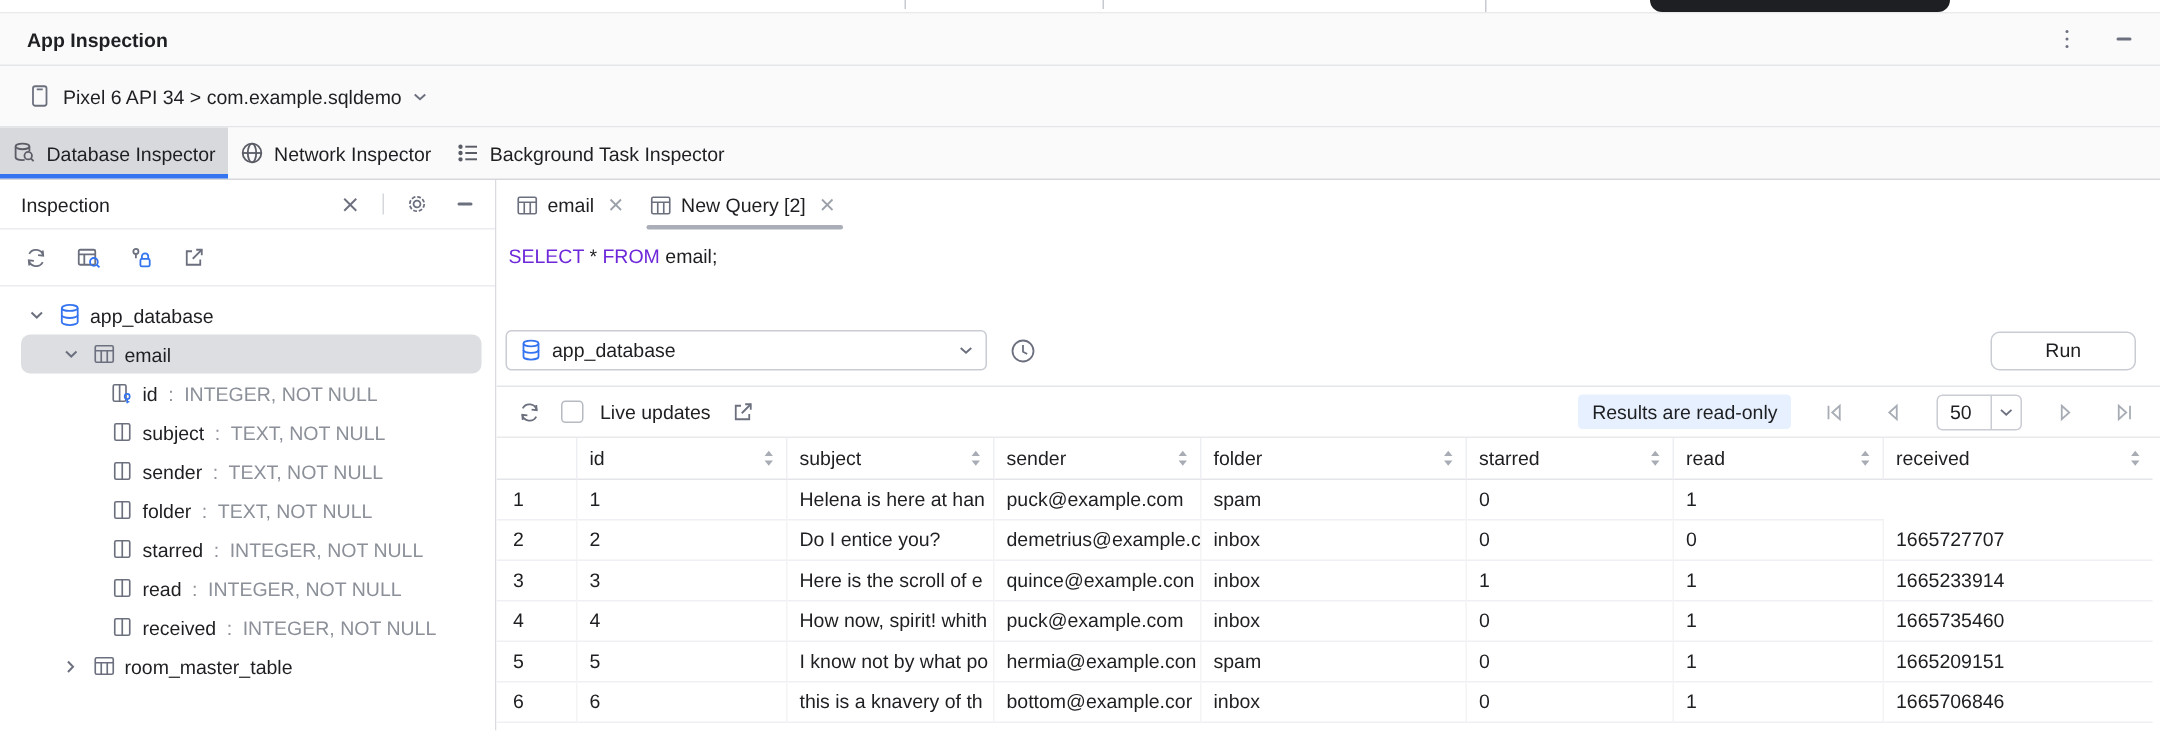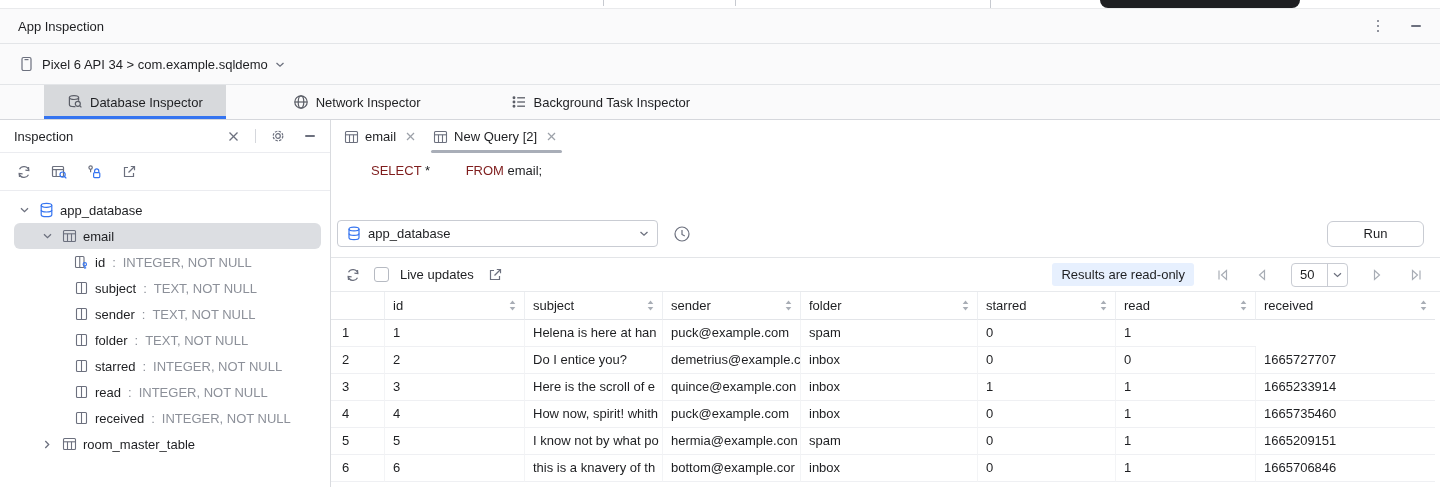--- a/index.html
+++ b/index.html
@@ -9,36 +9,36 @@
 
   
   .top-strip { height:9px; background:#FFFFFF; border-bottom:1px solid #E9EAEC; position:relative; }
   .strip-tick { position:absolute; top:0; width:1px; height:6px; background:#C7CAD0; }
   .strip-pill { position:absolute; top:0; left:1100px; width:200px; height:8px; background:#1E1F22;
     border-radius:0 0 10px 10px; }
 
   
   .tw-header { height:35px; background:#FAFAFB; border-bottom:1px solid #E3E5E8;
     display:flex; align-items:center; padding:0 14px 0 18px; }
-  .tw-title { font-weight:normal; }
+  .tw-title { font-weight:bold; }
   .tw-actions { margin-left:auto; display:flex; align-items:center; gap:18px; }
   .icon-btn { display:flex; align-items:center; justify-content:center; width:20px; height:20px;
     border-radius:4px; cursor:default; }
   .kebab { display:flex; flex-direction:column; gap:2.5px; align-items:center; }
   .kebab i { width:2.5px; height:2.5px; border-radius:50%; background:#6C707E; }
   .hline { width:10px; height:2px; background:#6C707E; border-radius:1px; }
 
   
   .process-bar { height:41px; background:#FAFAFB; border-bottom:1px solid #E3E5E8;
     display:flex; align-items:center; padding:0 12px 0 20px; }
   .process-sel { display:flex; align-items:center; gap:7px; }
 
   
   .insp-tabs { height:35px; background:#FAFAFB; border-bottom:1px solid #D5D7DC; display:flex; }
-  .insp-tab { display:flex; align-items:center; gap:7px; padding:0 23px; position:relative; color:#1E1F22;margin-left:44px; }
+  .insp-tab { display:flex; align-items:center; gap:7px; padding:0 8px; position:relative; color:#1E1F22; }
   .insp-tab.selected { background:#D7D9DC; }
   .insp-tab.selected::after { content:""; position:absolute; left:0; right:0; bottom:0; height:3px; background:#3574F0; }
 
   
   .main { display:flex; height:367px; }
   .left-panel { width:331px; border-right:1px solid #D9DBDF; background:#FFFFFF; display:flex; flex-direction:column; }
   .right-panel { flex:1; background:#FFFFFF; display:flex; flex-direction:column; min-width:0; }
 
   
   .db-header { height:33px; display:flex; align-items:center; padding:0 10px 0 14px; border-bottom:1px solid #EBECF0; }
@@ -55,21 +55,21 @@
   .tname { color:#1E1F22; }
   .ttype { color:#8C9099; }
   .tsep { color:#8C9099; margin:0 2px; }
 
   
   .q-tabs { height:33px; display:flex; align-items:flex-end; padding-left:11px; gap:10px; }
   .q-tab { display:flex; align-items:center; gap:6px; padding:0 6px 0 2px; height:33px; position:relative; }
   .q-tab.active::after { content:""; position:absolute; left:0; right:0; bottom:0; height:3px; background:#A9AEB8; border-radius:2px; }
   .q-tab .close-x { margin-left:4px; }
   .sql-editor { height:57px; padding:10px 0 0 8px; white-space:pre; font-size:13px; }
-  .kw { color:#7f1d1d;margin-left:32px; }
+  .kw { color:#6d28d9; }
   .q-toolbar { height:47px; display:flex; align-items:center; padding:0 16px 0 6px; }
   .db-select { width:321px; height:27px; border:1px solid #C9CCD3; border-radius:4px; background:#FFFFFF;
     display:flex; align-items:center; gap:7px; padding:0 8px 0 9px; }
   .db-select .chev-end { margin-left:auto; }
   .clock-wrap { margin-left:14px; }
   .run-btn { margin-left:auto; width:97px; height:26px; border:1px solid #C9CCD3; border-radius:6px;
     background:#FFFFFF; display:flex; align-items:center; justify-content:center; color:#1E1F22; }
 
   
   .res-toolbar { height:35px; border-top:1px solid #E3E5E8; border-bottom:1px solid #E8EAED;

